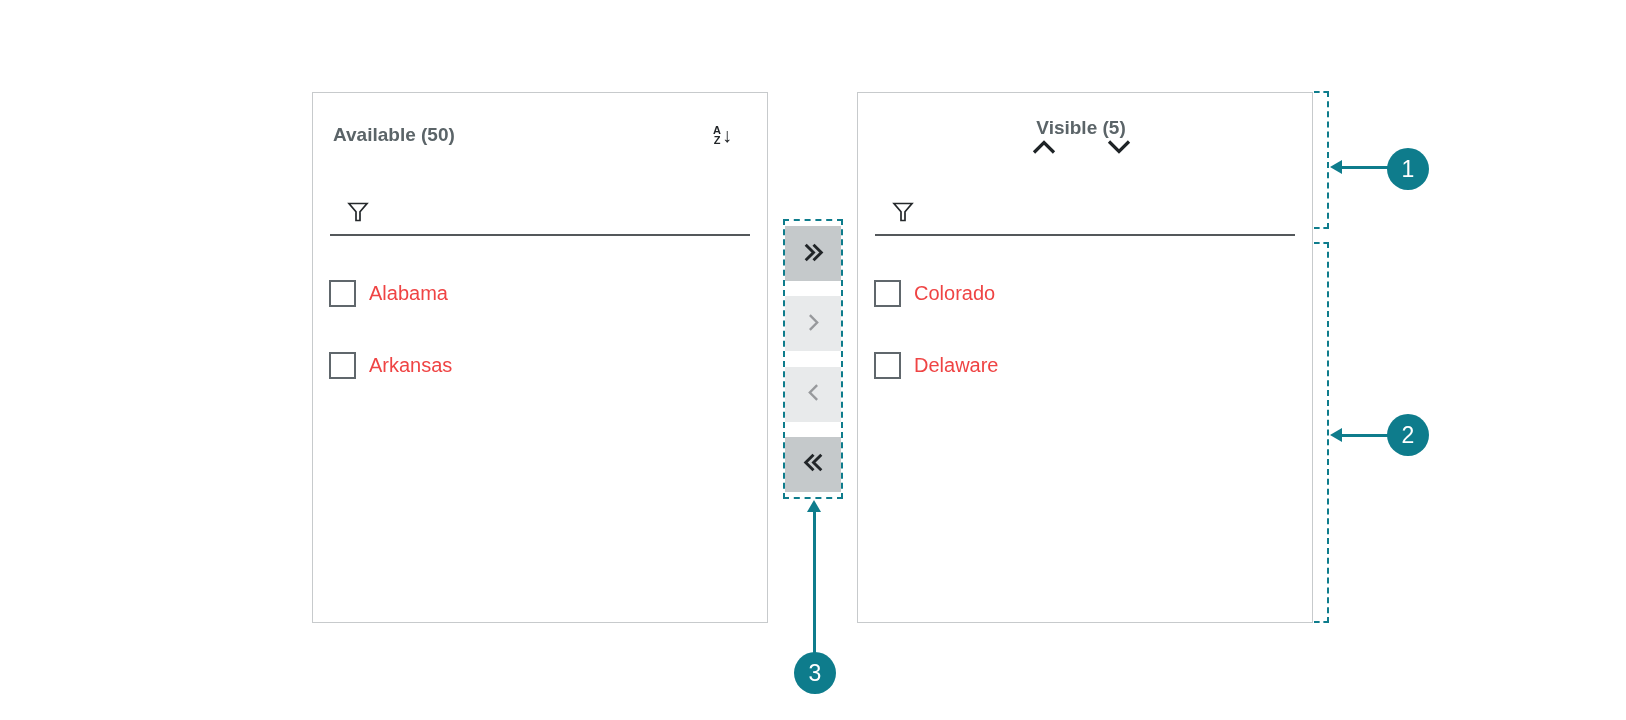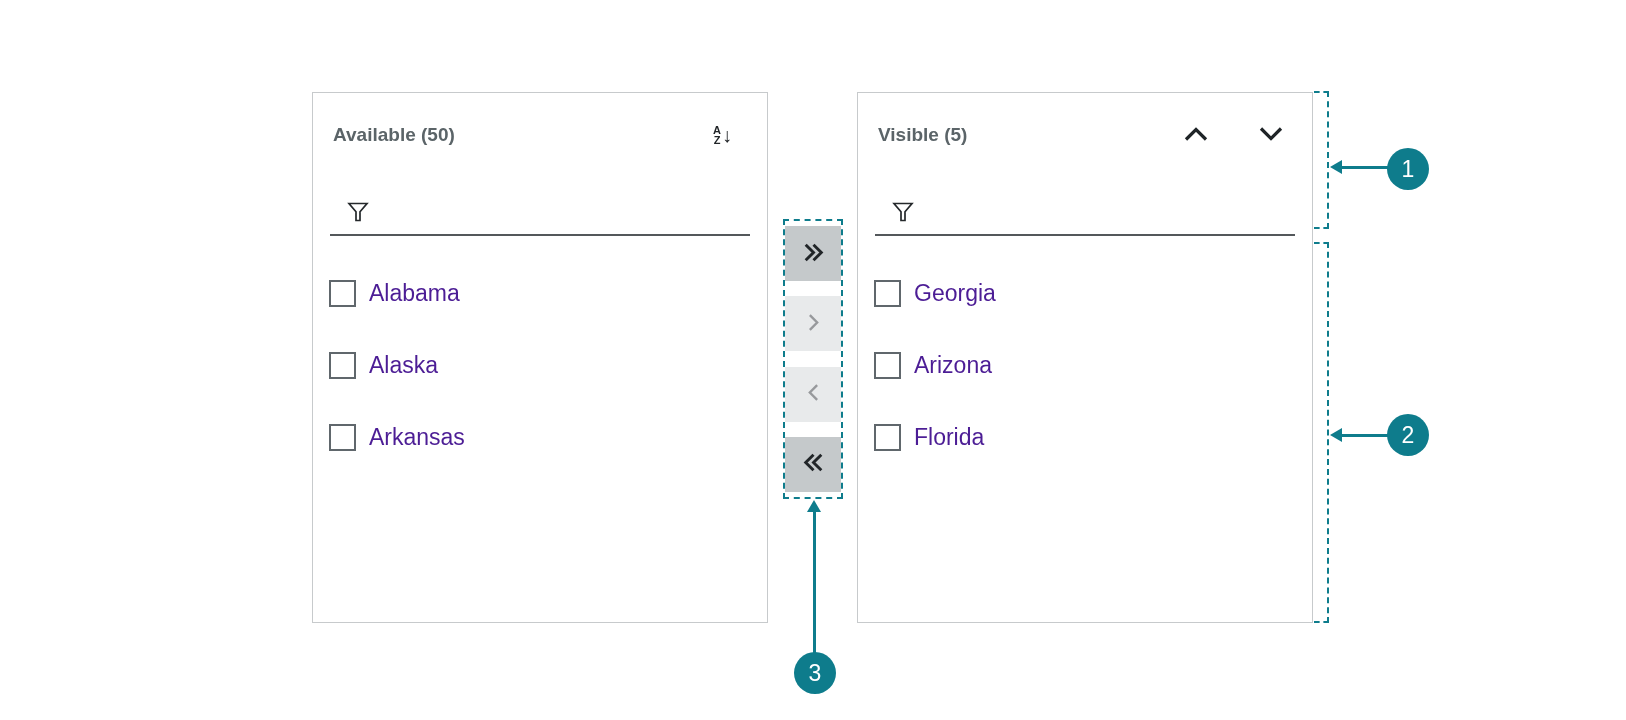--- a/index.html
+++ b/index.html
@@ -9,21 +9,21 @@
 
   
   .panel { position:absolute; top:92px; width:456px; height:531px;
            border:1.5px solid #c7cacc; background:#ffffff; }
   .panel-left  { left:312px; }
   .panel-right { left:857px; }
 
   .panel-header { position:absolute; top:24px; left:20px; height:36px;
                   display:flex; align-items:center; justify-content:space-between; }
   .panel-left  .panel-header { right:35px; }
-  .panel-right .panel-header { right:28px; }
+  .panel-right .panel-header { right:28px;flex-direction:column; }
   .panel-title { font-size:19px; font-weight:600; color:#5b6468; }
 
   .icon-btn { background:none; border:none; cursor:pointer; padding:0;
               display:flex; align-items:center; }
 
   .sort-btn { gap:1px; }
   .sort-letters { display:flex; flex-direction:column; align-items:center; }
   .sort-letters span { font-size:11px; line-height:10px; font-weight:700; color:#212528; }
   .sort-arrow { font-size:20px; line-height:22px; color:#212528; font-weight:400; }
 
@@ -33,21 +33,21 @@
                   border-bottom:2px solid #54585b; display:flex; align-items:center; }
   .funnel { margin-left:16px; display:flex; align-items:center; }
   .filter-input { flex:1; border:none; outline:none; background:transparent;
                   font-size:19px; color:#26292d; margin:0 8px; height:32px;
                   font-family:"Liberation Sans", sans-serif; }
 
   .panel-list { position:absolute; top:164px; left:16px; right:16px; list-style:none; }
   .list-item { height:72px; display:flex; align-items:center; gap:13px; cursor:pointer; }
   .checkbox { width:27px; height:27px; border:2px solid #60676c; background:#ffffff;
               flex:0 0 auto; }
-  .item-label { font-size:23px; color:#4c1d95; }
+  .item-label { font-size:20px; color:#ef4444; }
 
   
   .transfer-stack { position:absolute; left:783px; top:219px; width:60px; height:280px;
                     border:2px dashed #0e7c8c; padding:5px 0;
                     display:flex; flex-direction:column; justify-content:space-between;
                     background:transparent; }
   .t-btn { width:100%; height:55px; border:none; display:flex; align-items:center;
            justify-content:center; cursor:pointer; padding:0; }
   .t-btn.on  { background:#c5c9cb; }
   .t-btn.off { background:#e8eaeb; }
@@ -104,24 +104,20 @@
           <path d="M3 3.5 H21 L14 11.8 V20.5 H10 V11.8 Z" fill="none" stroke="#24282b" stroke-width="1.7"></path>
         </svg>
       </span>
       <input class="filter-input" value="" style="">
     </div>
 
     <ul class="panel-list">
       <li class="list-item">
         <span class="checkbox"></span>
         <span class="item-label">Alabama</span>
-      </li>
-      <li class="list-item">
-        <span class="checkbox"></span>
-        <span class="item-label">Alaska</span>
       </li>
       <li class="list-item">
         <span class="checkbox"></span>
         <span class="item-label">Arkansas</span>
       </li>
     </ul>
   </section>
 
   <section class="panel panel-right">
     <div class="panel-header">
@@ -149,29 +145,25 @@
         <svg width="24" height="24" viewBox="0 0 24 24">
           <path d="M3 3.5 H21 L14 11.8 V20.5 H10 V11.8 Z" fill="none" stroke="#24282b" stroke-width="1.7"></path>
         </svg>
       </span>
       <input class="filter-input" value="" style="">
     </div>
 
     <ul class="panel-list">
       <li class="list-item">
         <span class="checkbox"></span>
-        <span class="item-label">Georgia</span>
-      </li>
-      <li class="list-item">
-        <span class="checkbox"></span>
-        <span class="item-label">Arizona</span>
-      </li>
-      <li class="list-item">
-        <span class="checkbox"></span>
-        <span class="item-label">Florida</span>
+        <span class="item-label">Colorado</span>
+      </li>
+      <li class="list-item">
+        <span class="checkbox"></span>
+        <span class="item-label">Delaware</span>
       </li>
     </ul>
   </section>
 
   <div class="transfer-stack">
     <button class="t-btn on">
       <span>
         <svg width="27" height="25" viewBox="0 0 24 24">
           <polyline points="4.5,4.5 12,12 4.5,19.5" fill="none" stroke="#212528" stroke-width="2.8"></polyline>
           <polyline points="12,4.5 19.5,12 12,19.5" fill="none" stroke="#212528" stroke-width="2.8"></polyline>

